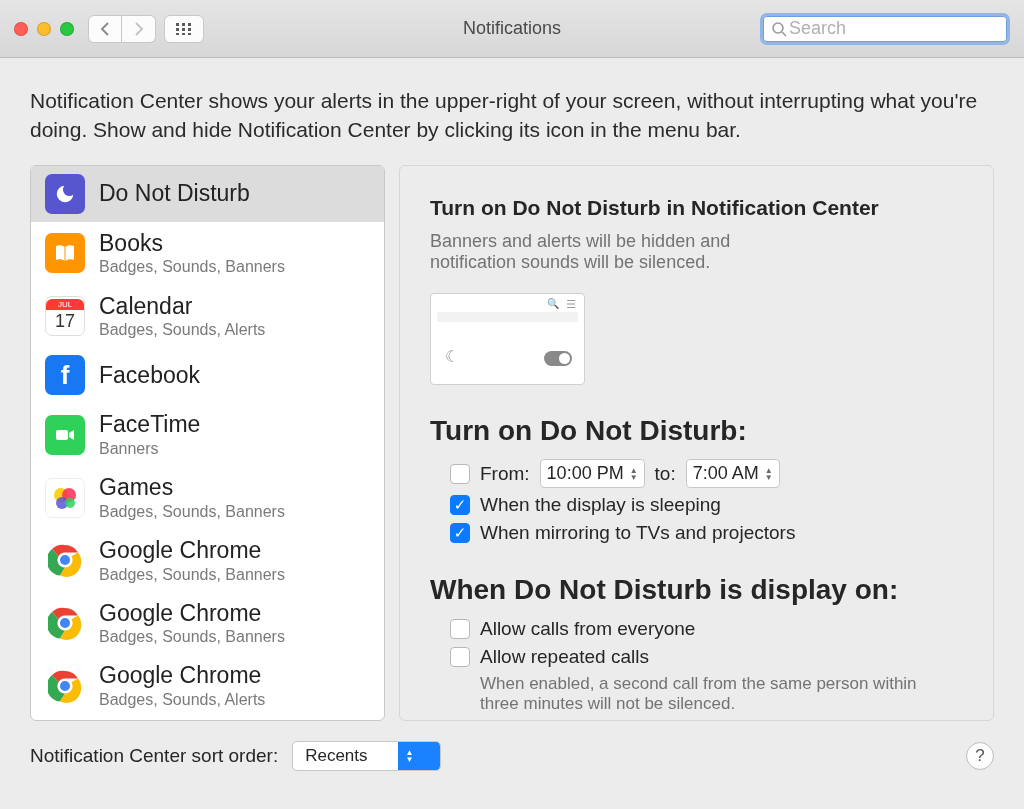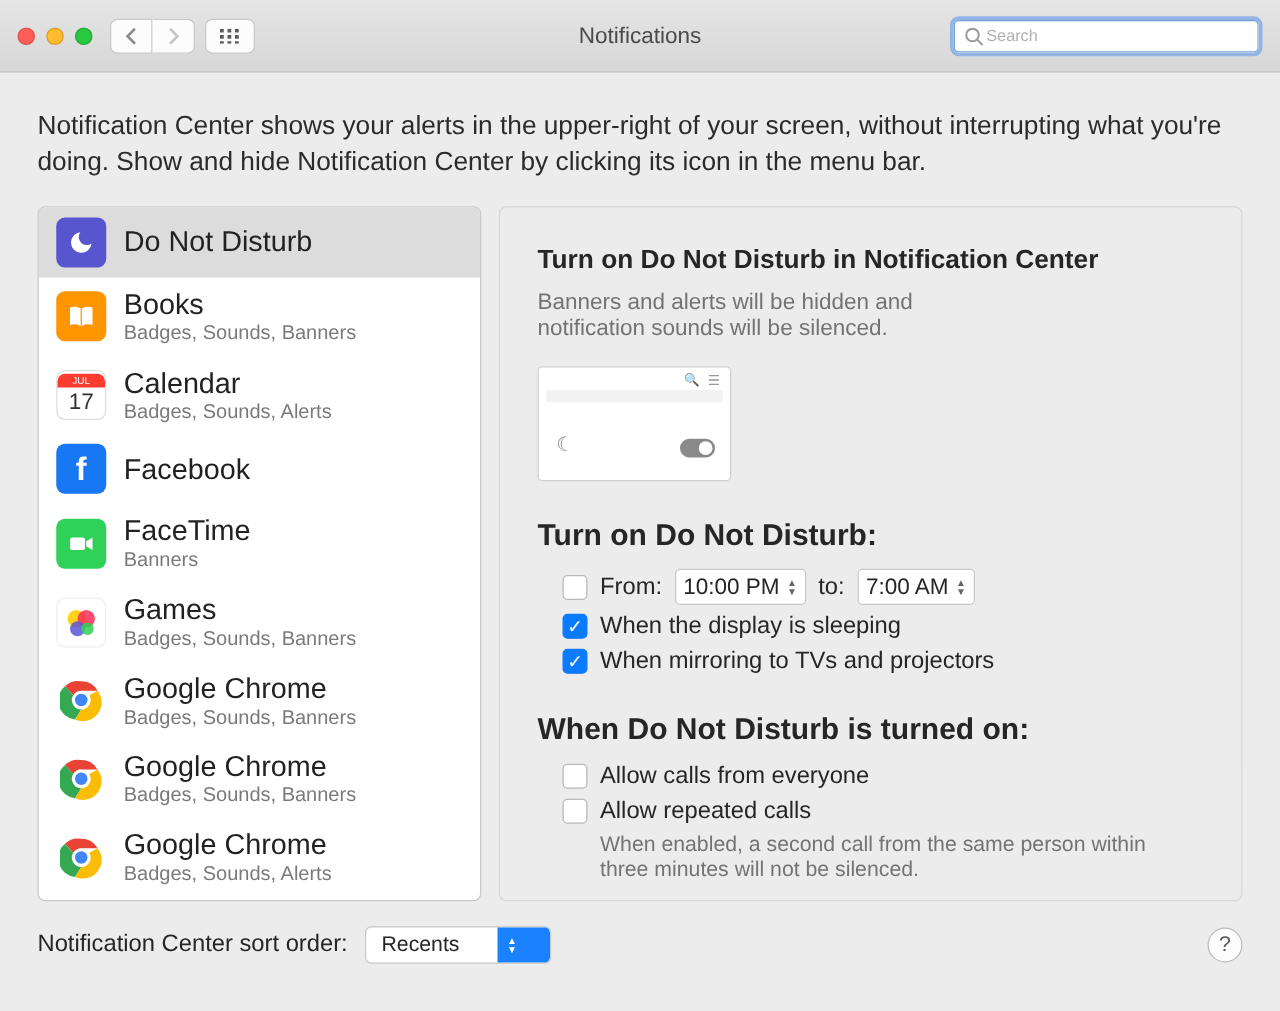--- a/index.html
+++ b/index.html
@@ -48,21 +48,21 @@
     margin-left:auto;
     width: 250px; height: 32px;
     border: 3px solid #94b5e4;
     border-radius: 7px;
     background:#fff;
     display:flex; align-items:center; padding: 0 8px;
     box-shadow: 0 0 0 1px #6f9fdd inset;
   }
   .search svg { flex:none; }
   .search input {
-    border:none;outline:none;flex:1;font-size:13px;background:transparent;color:#6d28d9;
+    border:none;outline:none;flex:1;font-size:18px;background:transparent;color:#6d28d9;
   }
   .search input::placeholder { color:#b0b0b0; }
 
   .intro { padding: 28px 30px 20px; font-size: 21px; line-height:1.4; color:#2b2b2b;}
   .panes { display:flex; gap: 14px; padding: 0 30px; height: 556px;}
 
   .sidebar {
     width: 355px;
     border:1px solid #c9c9c9; border-radius:6px;
     background:#fff; overflow:hidden;
@@ -96,21 +96,21 @@
     border-radius:4px; position:relative; font-size:11px;
     flex:none;
   }
   .thumb::before{content:"";position:absolute;top:18px;left:6px;right:6px;height:10px;background:#f2f2f2;border-radius:2px;}
   .thumb .moon{position:absolute;left:14px;bottom:18px;font-size:16px;color:#8a8a8a;}
   .thumb .sw{position:absolute;right:12px;bottom:18px;width:28px;height:15px;border-radius:8px;background:#8a8a8a;}
   .thumb .sw::after{content:"";position:absolute;right:2px;top:2px;width:11px;height:11px;border-radius:50%;background:#fff;}
   .thumb .sicon{position:absolute;top:4px;right:24px;font-size:10px;color:#999;}
   .thumb .menu{position:absolute;top:4px;right:8px;font-size:11px;color:#999;}
 
-  h3 { margin: 30px 0 12px; font-size:24px; font-weight:600;}
+  h3 { margin: 30px 0 12px; font-size:28px; font-weight:600;}
   .opt { display:flex; align-items:center; gap:10px; margin:6px 0 6px 20px; font-size:19px;}
   .cb {
     width:20px;height:20px;border:1px solid #b8b8b8;border-radius:4px;background:#fff;
     display:inline-flex;align-items:center;justify-content:center;flex:none;
   }
   .cb.checked{background:#0a7aff;border-color:#0a7aff;color:#fff;font-size:15px;}
   .cb.checked::after{content:"✓";}
   .timebox{
     display:inline-flex;align-items:center;background:#fff;border:1px solid #c8c8c8;border-radius:4px;
     padding:3px 6px;font-size:18px;gap:6px;
@@ -343,21 +343,21 @@
     </div>
     <div class="opt">
       <span class="cb checked"></span>
       <span>When the display is sleeping</span>
     </div>
     <div class="opt">
       <span class="cb checked"></span>
       <span>When mirroring to TVs and projectors</span>
     </div>
 
-    <h3>When Do Not Disturb is turned on:</h3>
+    <h3>When Do Not Disturb is display on:</h3>
     <div class="opt">
       <span class="cb"></span>
       <span>Allow calls from everyone</span>
     </div>
     <div class="opt">
       <span class="cb"></span>
       <span>Allow repeated calls</span>
     </div>
     <div class="help">When enabled, a second call from the same person within three minutes will not be silenced.</div>
   </div>

